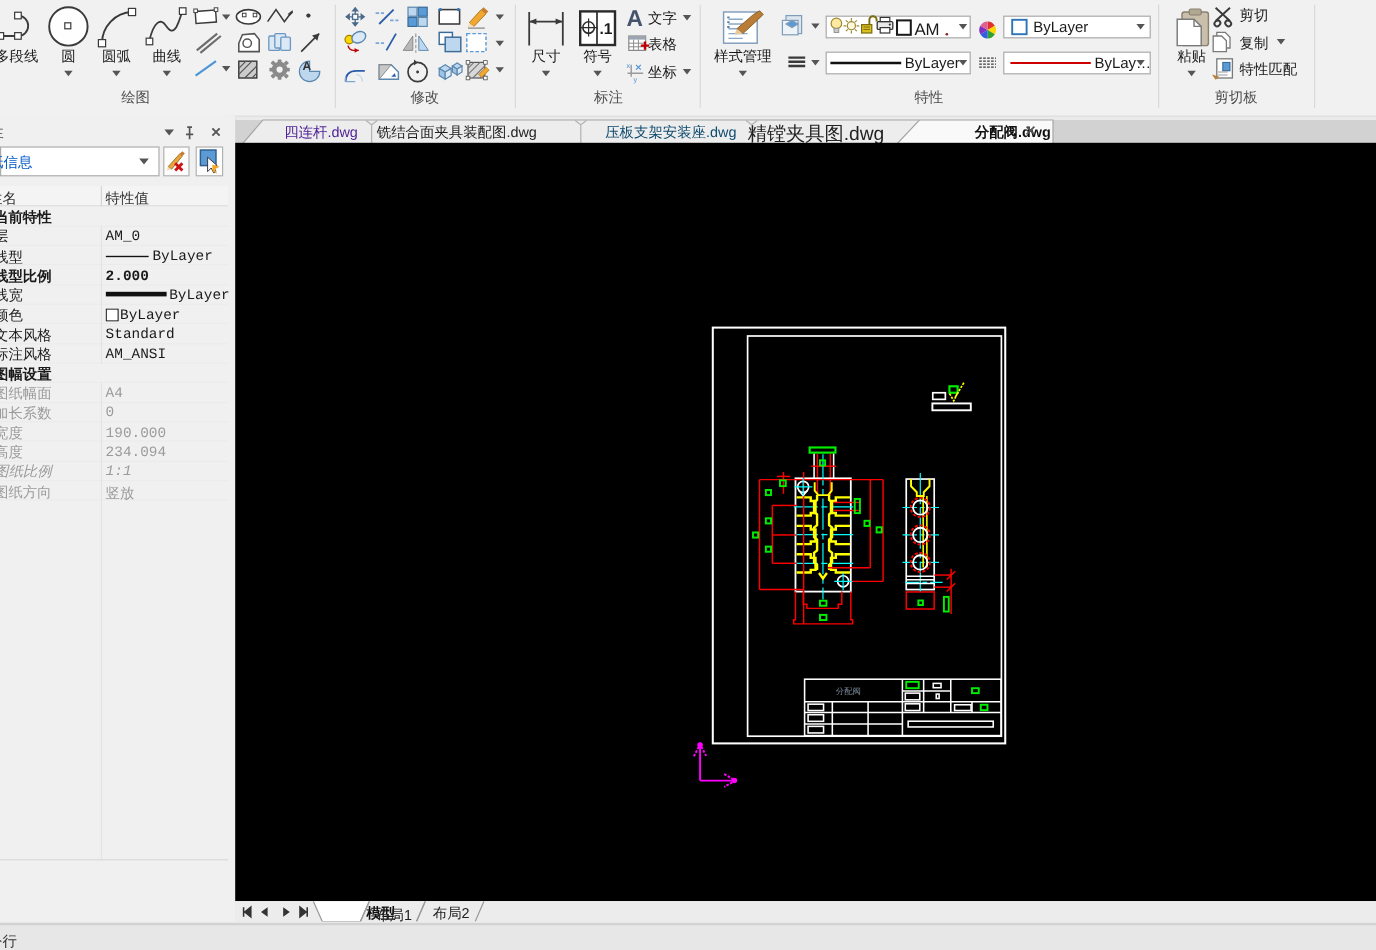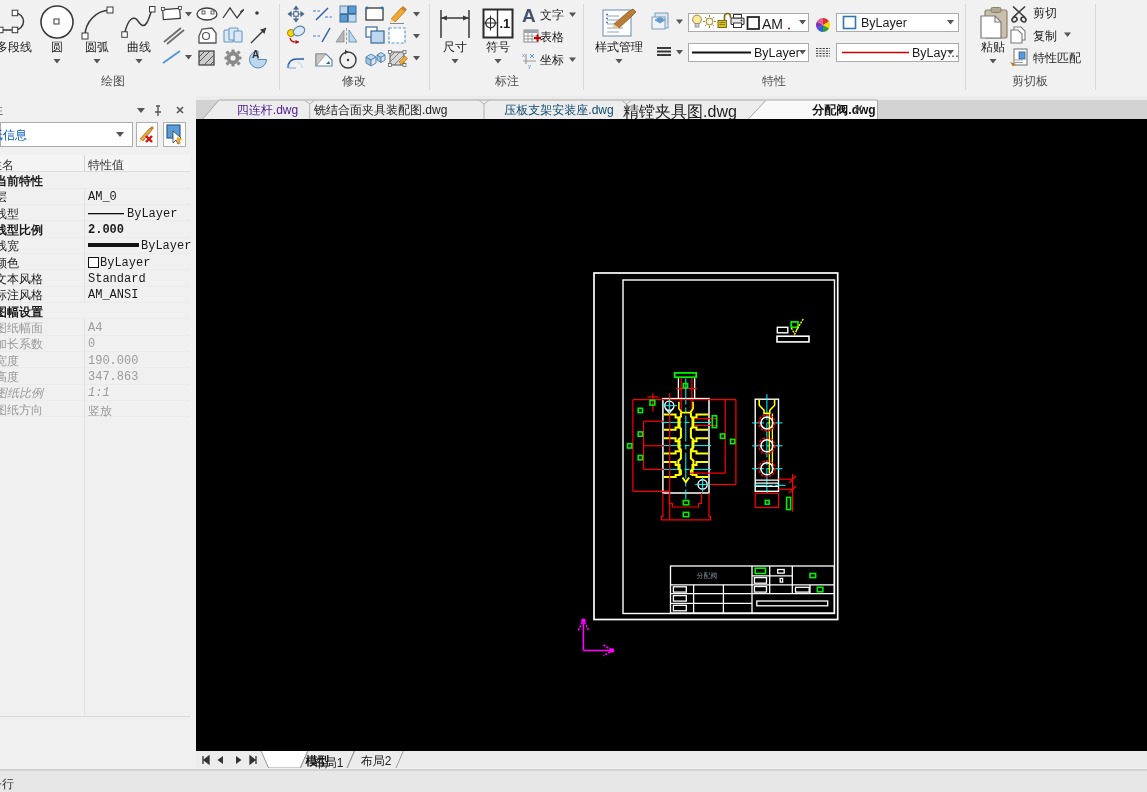--- a/index.html
+++ b/index.html
@@ -465,21 +465,21 @@
           <span class="val gray">0</span>
         </div>
       <div class="prow" style="top:180px;height:16px;text-align:center;">
           <span class="lab gray">宽度</span>
           <div class="coldiv"></div>
           <span class="val gray">190.000</span>
         </div>
       <div class="prow" style="top:196px;">
           <span class="lab gray">高度</span>
           <div class="coldiv"></div>
-          <span class="val gray">347.863</span>
+          <span class="val gray">234.094</span>
         </div>
       <div class="prow" style="top:212px;height:17px;font-style:italic;">
           <span class="lab gray">图纸比例</span>
           <div class="coldiv"></div>
           <span class="val gray">1:1</span>
         </div>
       <div class="prow" style="top:229px;height:16px;">
           <span class="lab gray">图纸方向</span>
           <div class="coldiv"></div>
           <span class="val gray">竖放</span>

